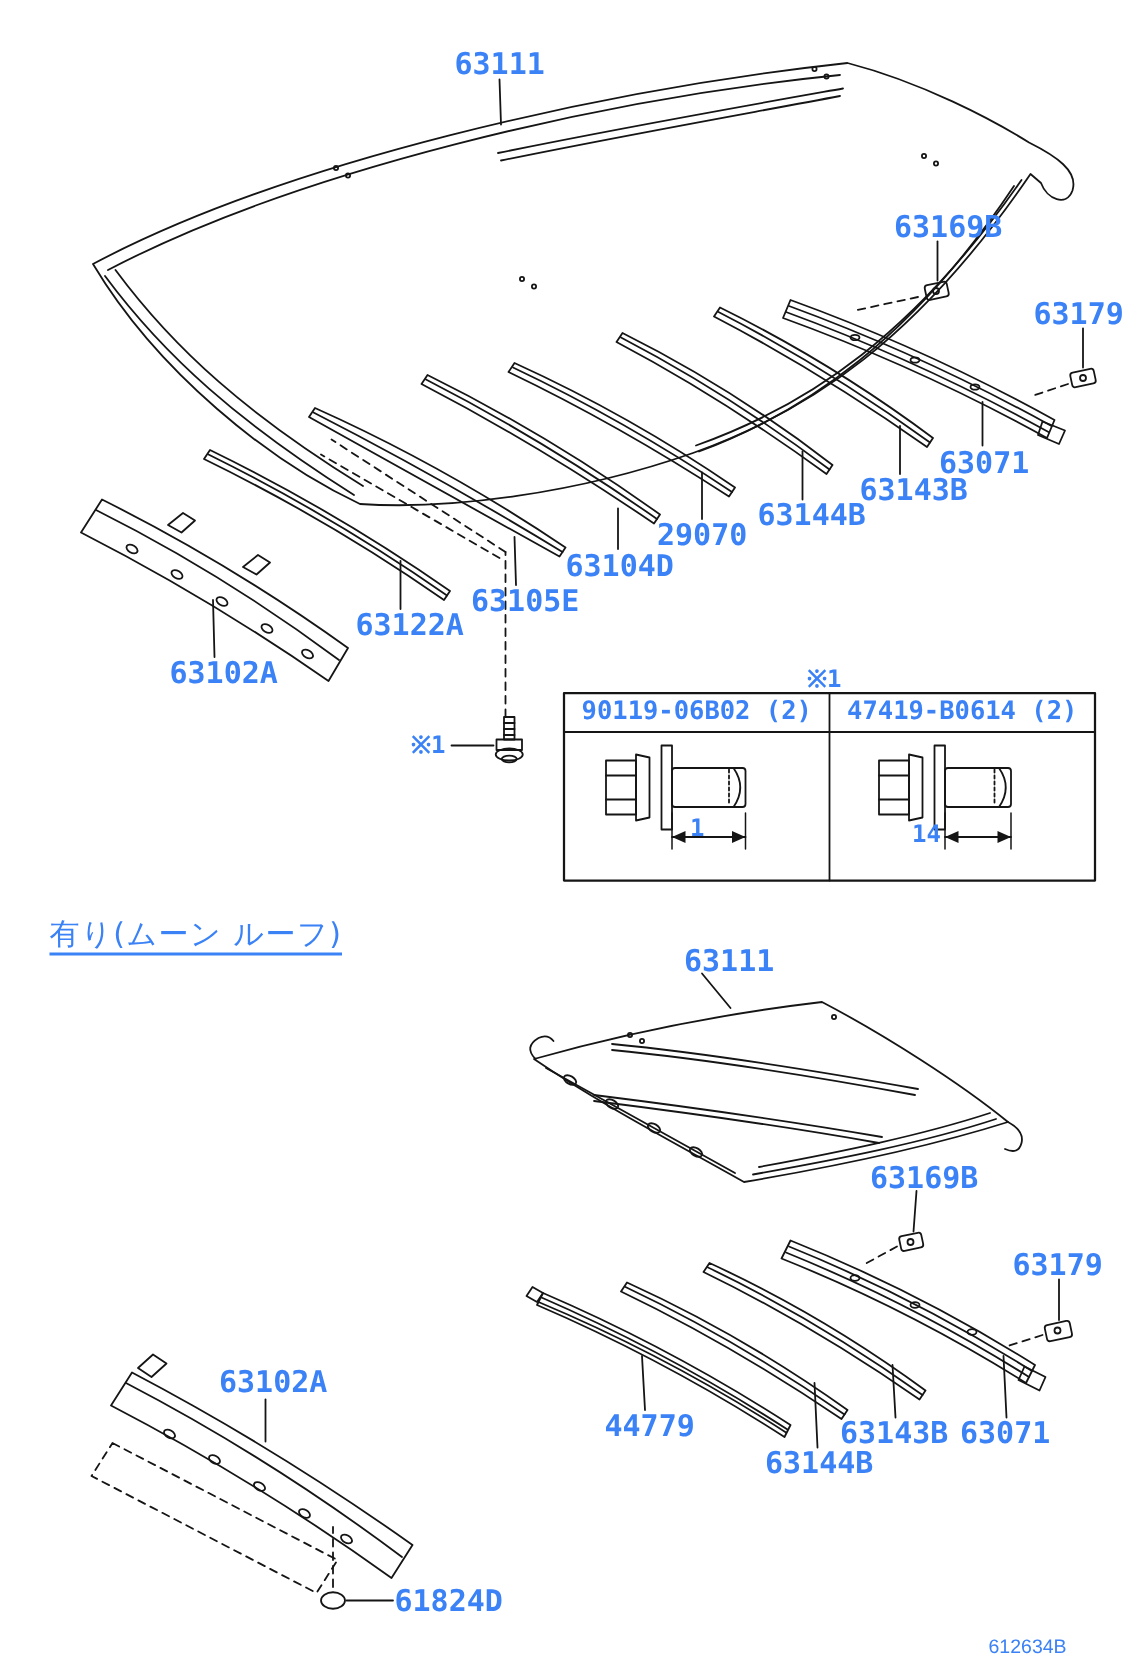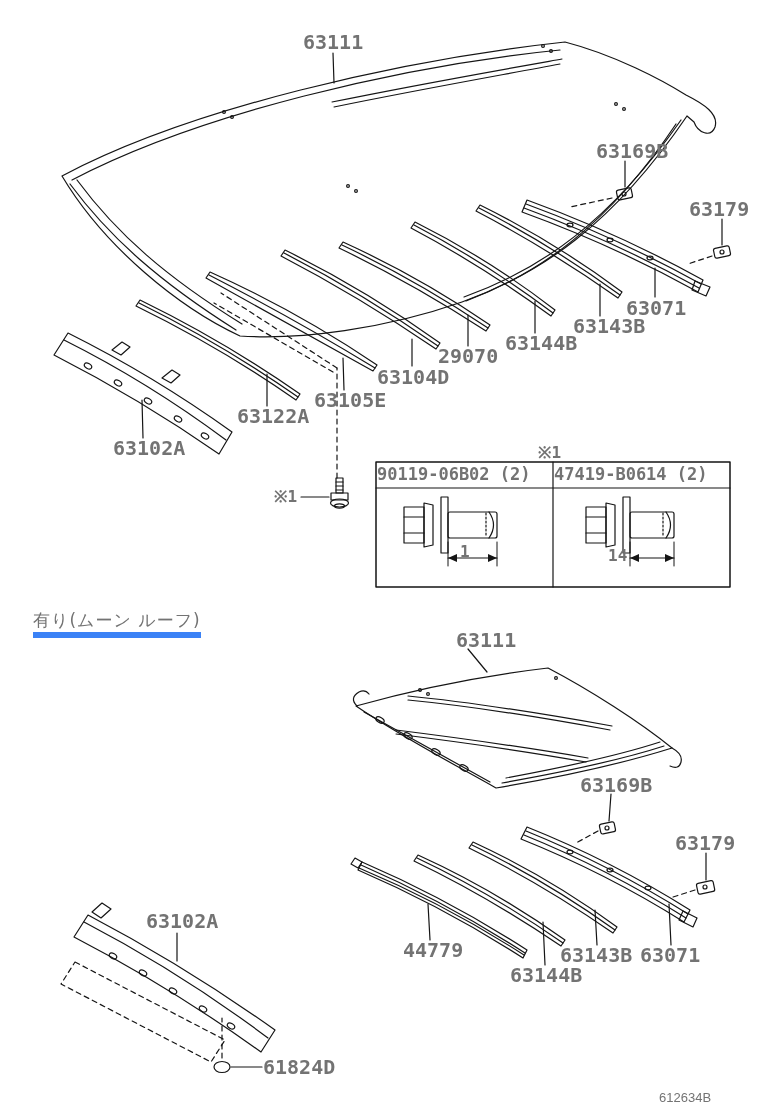--- a/index.html
+++ b/index.html
@@ -5,27 +5,27 @@
   html,body{margin:0;padding:0;background:#fff;}
   .canvas{position:relative;width:760px;height:1112px;background:#fff;overflow:hidden;
           font-family:"DejaVu Sans Mono",monospace;}
   svg.art{position:absolute;left:0;top:0;}
   svg.art path, svg.art rect, svg.art ellipse, svg.art circle, svg.art line{
     stroke:#151515;stroke-width:1.2;fill:none;stroke-linecap:round;stroke-linejoin:round;}
   svg.art .dash{stroke-dasharray:5 4;}
   svg.art .dot{stroke-dasharray:2 2;}
   svg.art .fill{fill:#151515;stroke:none;}
   svg.art .thin{stroke-width:1;}
-  .plabel{position:absolute;font:bold 20px "DejaVu Sans Mono",monospace;color:#737373;
+  .plabel{position:absolute;font:bold 20px "DejaVu Sans Mono",monospace;color:#3b82f6;
           line-height:1;white-space:pre;letter-spacing:0;}
   .sm{font-size:16px;}
-  .th{font-size:17px;text-align:left;}
+  .th{font-size:17px;text-align:center;}
   .dim{font-size:16px;}
-  .note{font-family:"DejaVu Sans",sans-serif;font-weight:normal;font-size:17px;
-        letter-spacing:1px;border-bottom:6px solid #3b82f6;padding-bottom:3px;}
+  .note{font-family:"DejaVu Sans",sans-serif;font-weight:normal;font-size:20px;
+        letter-spacing:1px;border-bottom:2px solid #3b82f6;padding-bottom:3px;}
   .doc{font-family:"Liberation Sans","DejaVu Sans",sans-serif;font-weight:normal;font-size:13px;}
 </style>
 </head>
 <body>
 
 <div class="canvas">
 
 <svg class="art" width="760" height="1112" viewBox="0 0 760 1112">
 
   <g>

